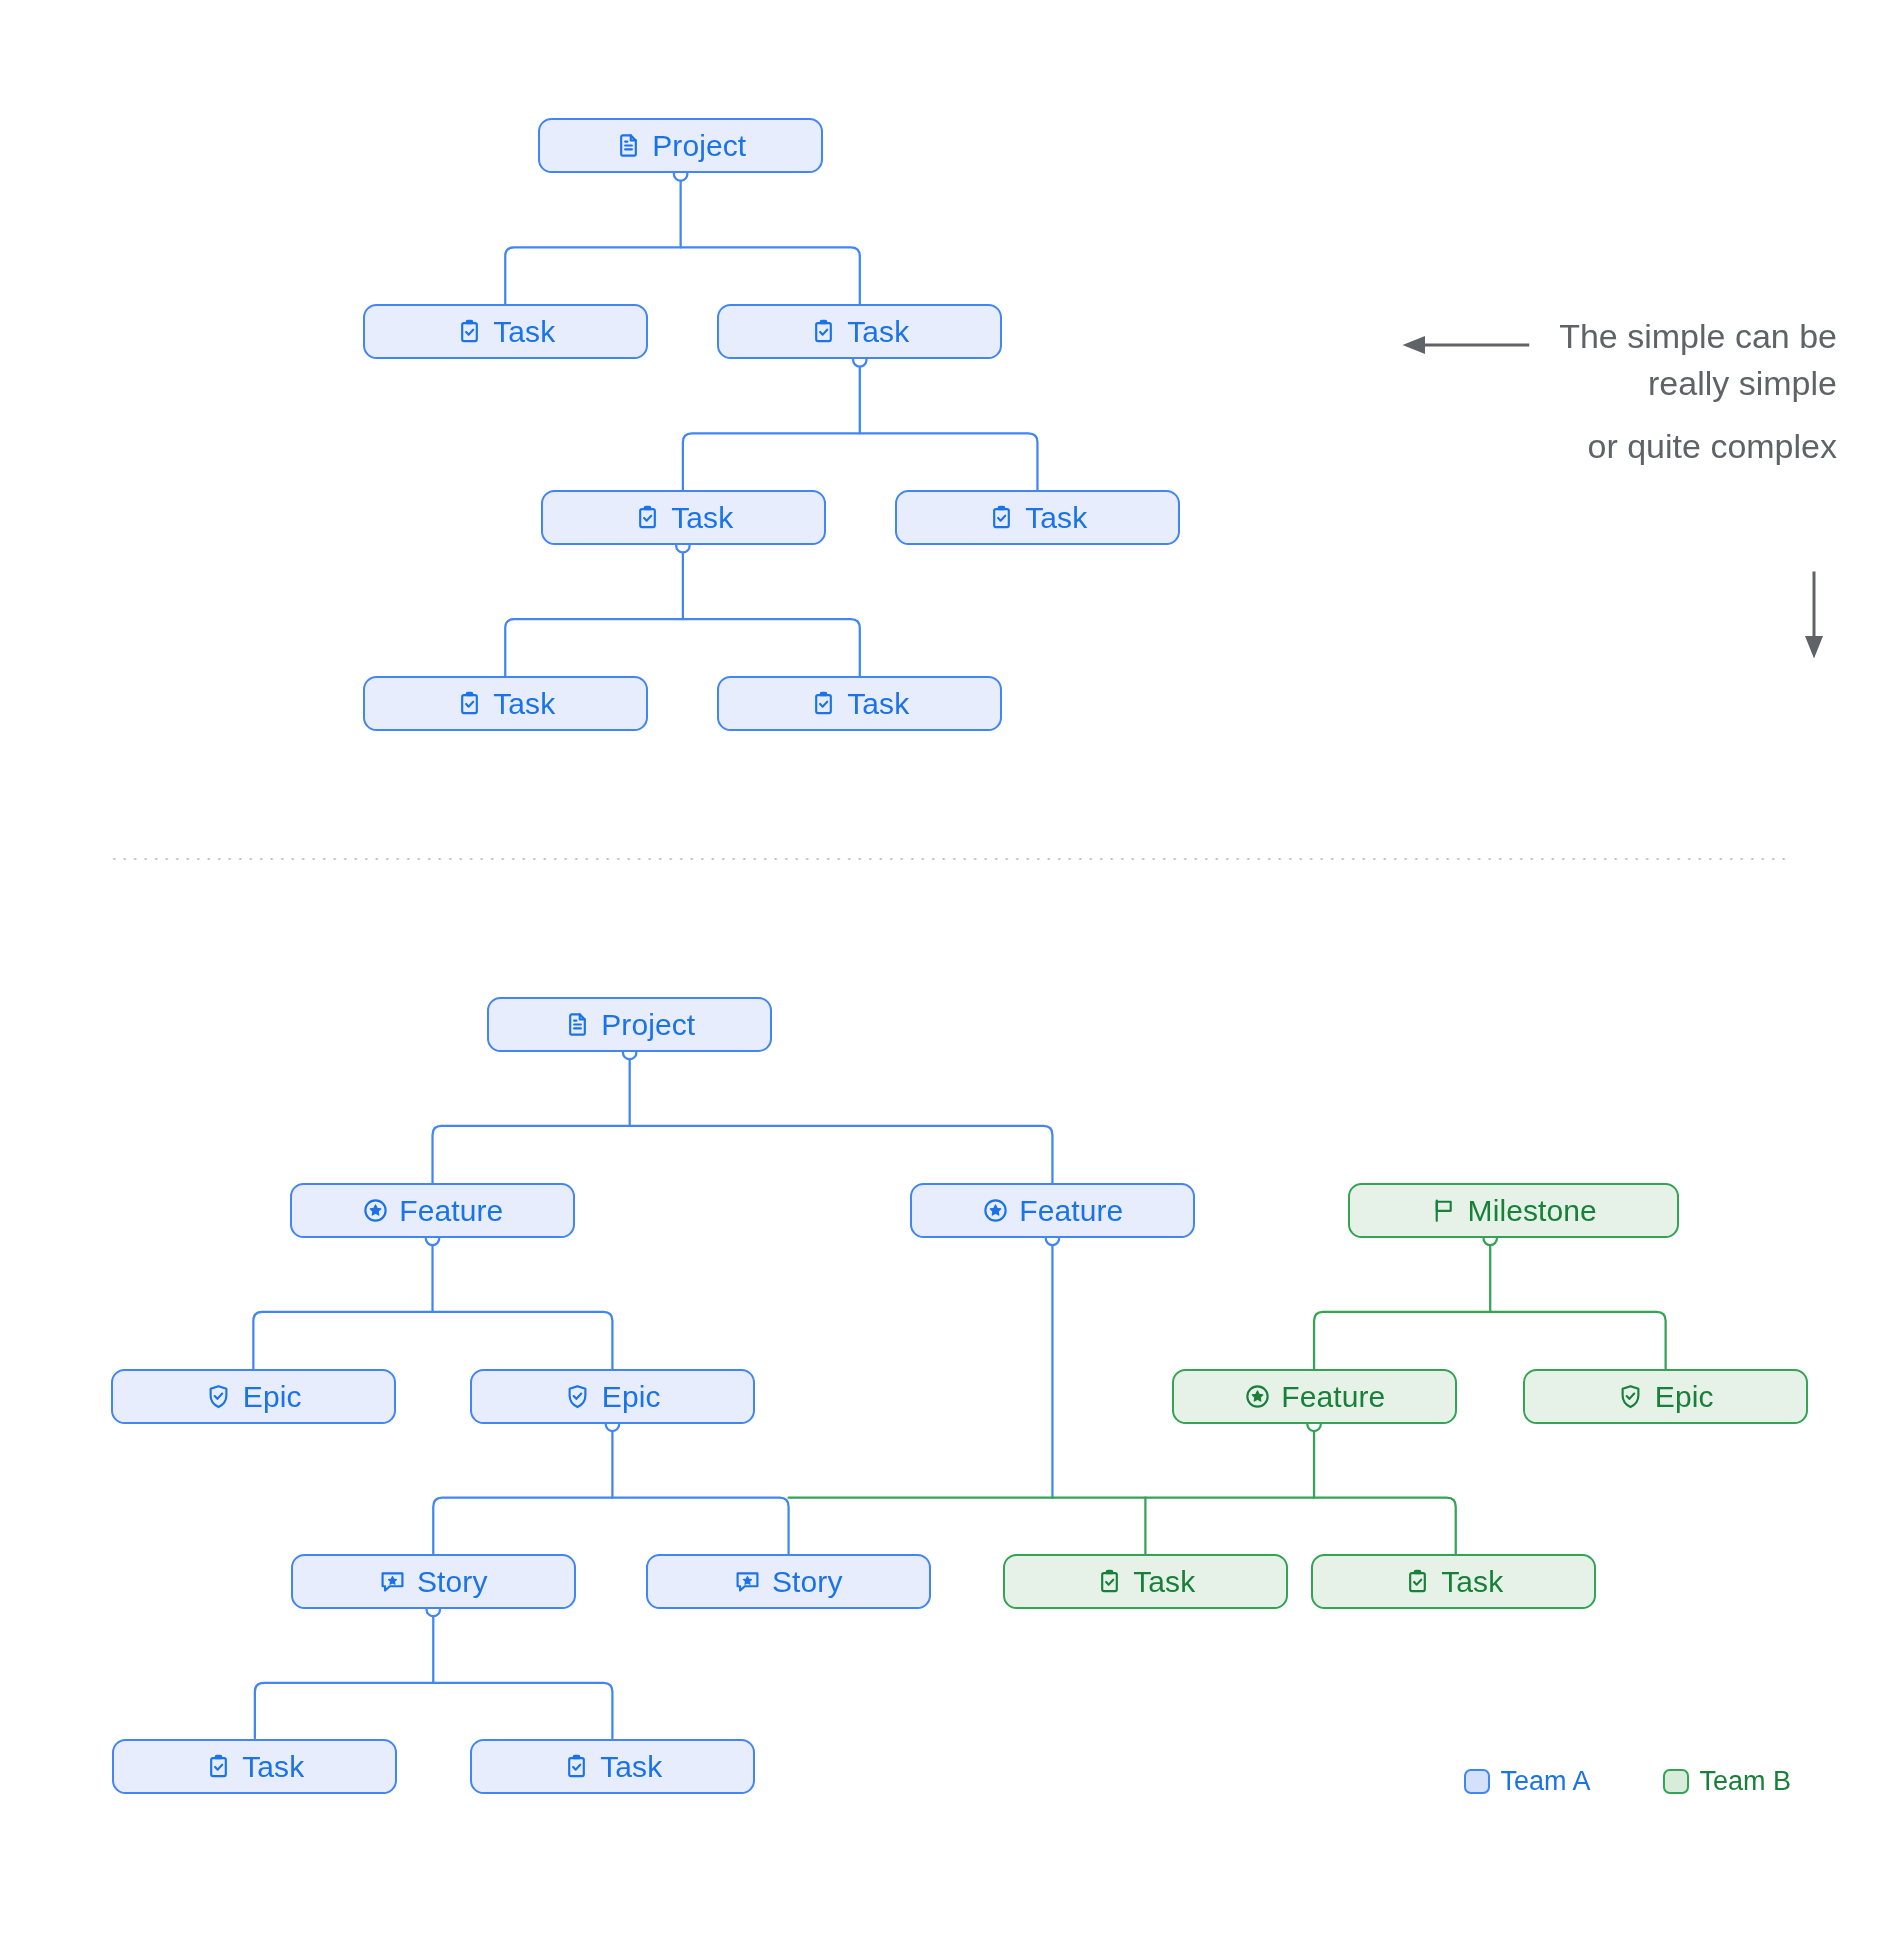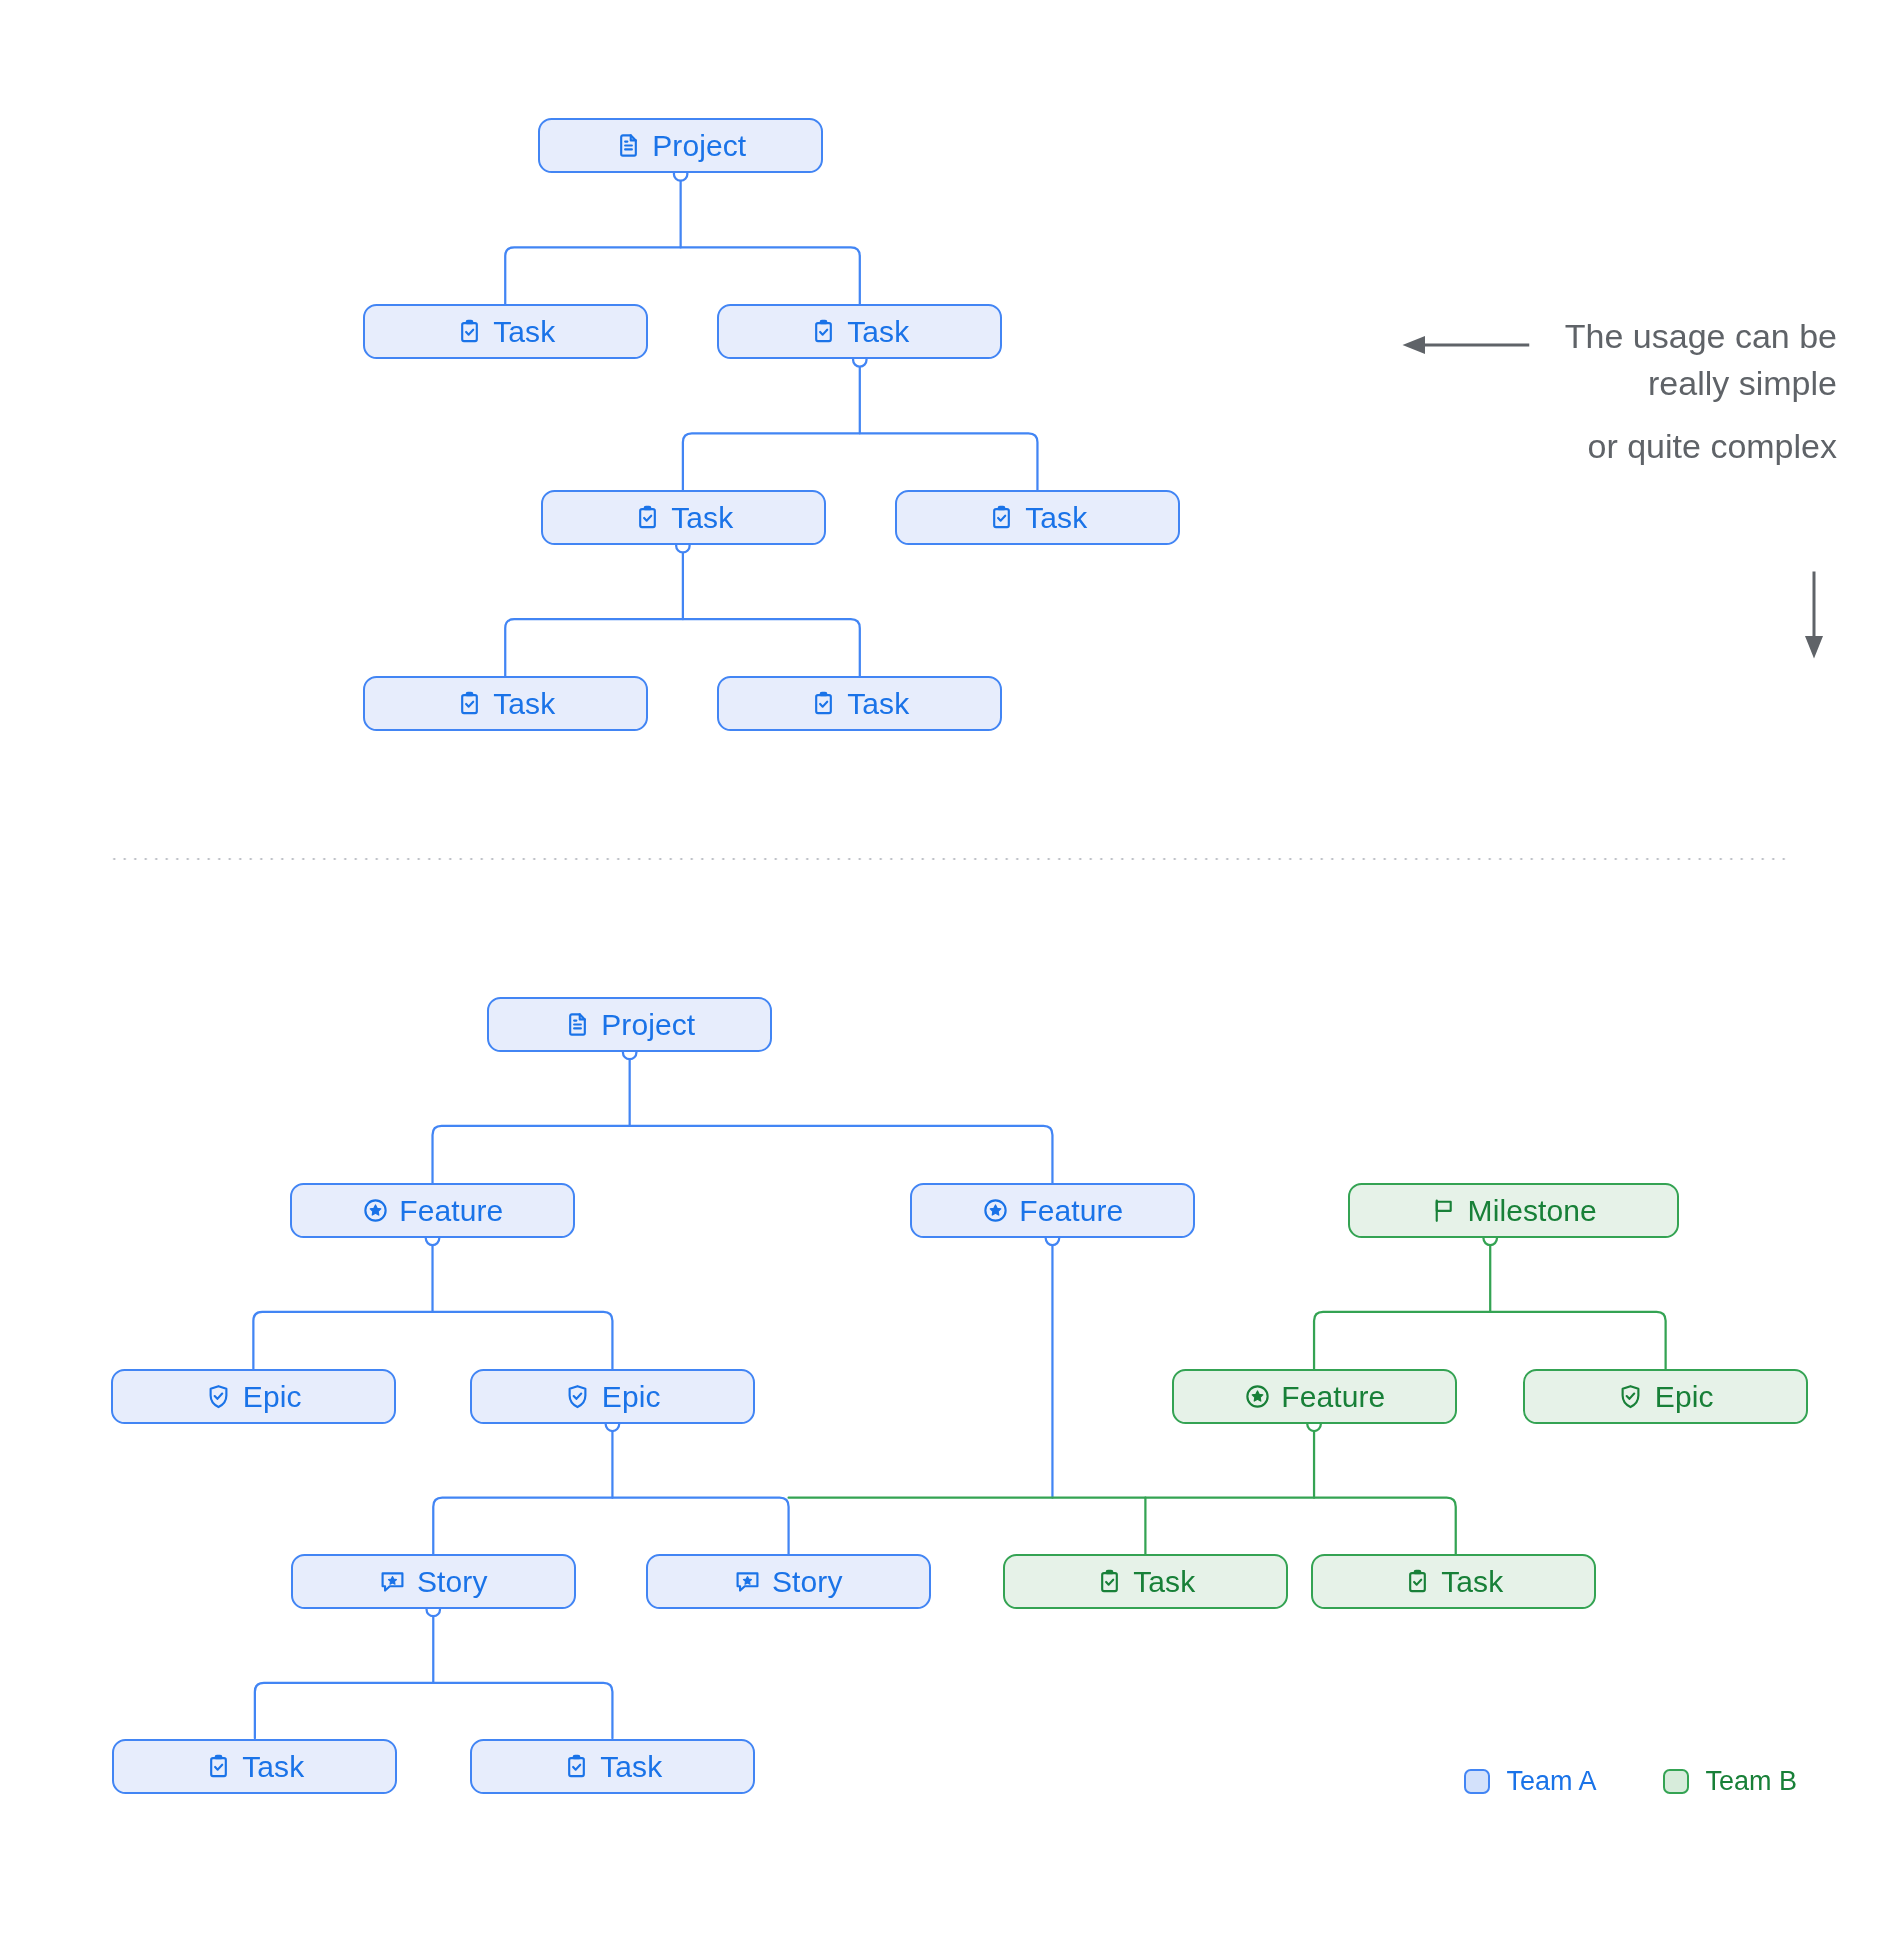--- a/index.html
+++ b/index.html
@@ -35,21 +35,21 @@
 
   .ann{
     position:absolute;
     color:#5f6368;
     font-size:34px;
     line-height:1.38;
     text-align:right;
     white-space:nowrap;
   }
 
-  .legend{position:absolute;display:flex;align-items:center;gap:17px;font-size:27px;white-space:nowrap;justify-content:space-between;}
+  .legend{position:absolute;display:flex;align-items:center;gap:11px;font-size:27px;white-space:nowrap;justify-content:space-between;}
   .legend .sw{width:25.5px;height:25.5px;border-radius:6.7px;box-sizing:border-box;}
   .legend.a{color:#1a73e8;}
   .legend.a .sw{background:#d3e1fb;border:2.2px solid #4285f4;}
   .legend.b{color:#188038;}
   .legend.b .sw{background:#d7ecdb;border:2.2px solid #34a353;}
 </style>
 </head>
 <body>
 
 <div id="canvas">
@@ -322,21 +322,21 @@
   <div class="divider"></div>
 
   <div style="position:absolute;left:1870:px;top:315px;"></div>
 
   <svg style="position:absolute;left:1398px;top:330px;width:135px;height:30px;" viewBox="0 0 180 40" xmlns="http://www.w3.org/2000/svg">
     <path d="M175,20 L34,20" stroke="#5f6368" stroke-width="4" fill="none"></path>
     <path d="M6,20 L36,8 L36,32 Z" fill="#5f6368"></path>
   </svg>
 
   <div class="ann" style="left:930px;top:313px;width:907px;">
-    <div>The usage can be</div>
+    <div>The simple can be</div>
     <div>really simple</div>
     <div style="height:16.5px;"></div>
     <div>or quite complex</div>
   </div>
 
   <svg style="position:absolute;left:1799px;top:570px;width:30px;height:90px;" viewBox="0 0 40 120" xmlns="http://www.w3.org/2000/svg">
     <path d="M20,2 L20,92" stroke="#5f6368" stroke-width="4" fill="none"></path>
     <path d="M20,118 L8,88 L32,88 Z" fill="#5f6368"></path>
   </svg>
 

